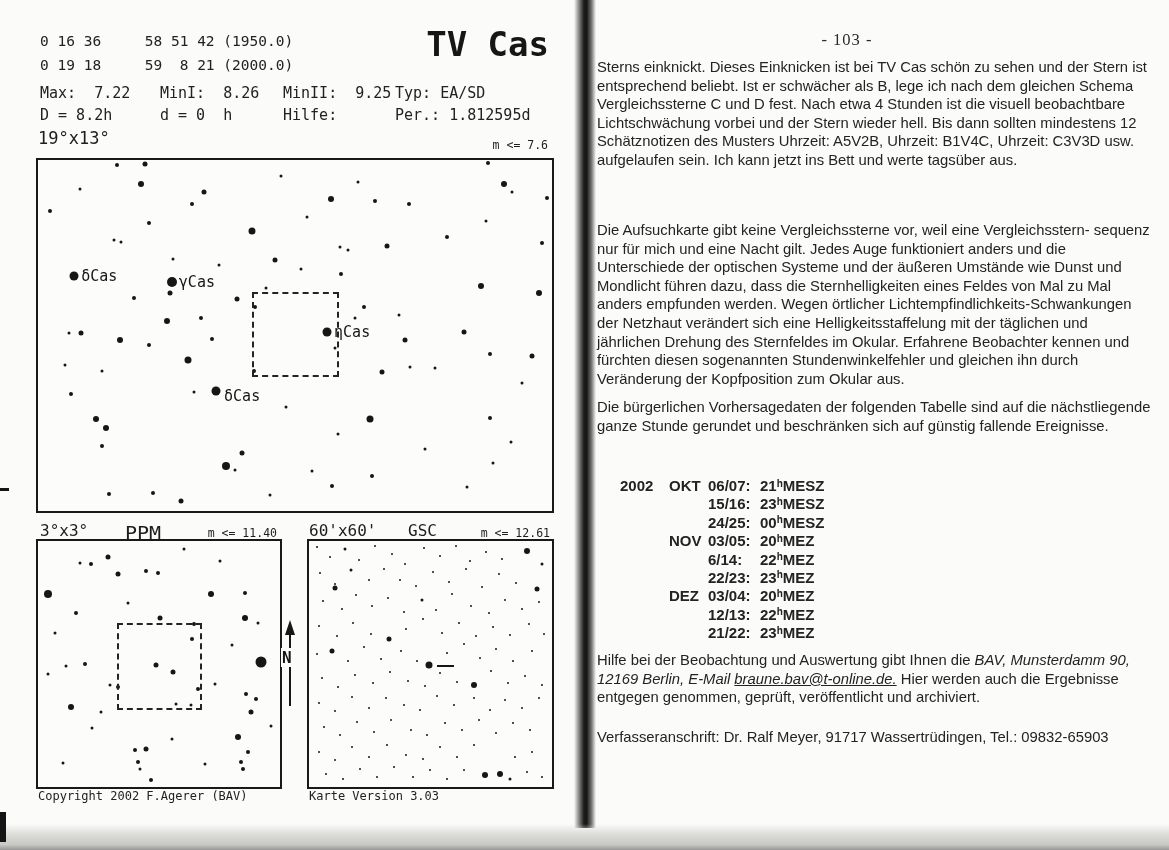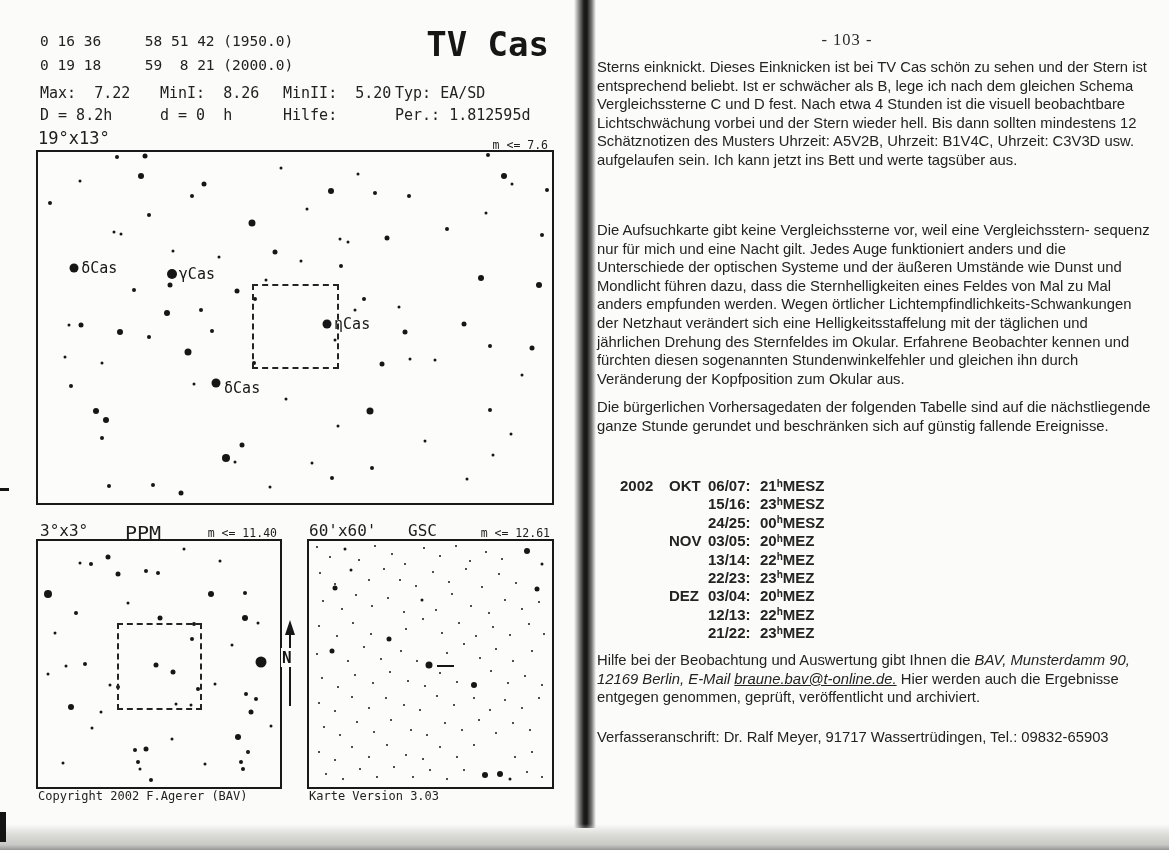--- a/index.html
+++ b/index.html
@@ -55,30 +55,30 @@
 <body>
 
 <div>
 
   <div class="coords-line" style="top:33px">0 16 36     58 51 42 (1950.0)</div>
   <div class="coords-line" style="top:57px">0 19 18     59  8 21 (2000.0)</div>
   <div class="star-title">TV Cas</div>
 
   <div class="param" style="left:40px;top:84px">Max:  7.22</div>
   <div class="param" style="left:160px;top:84px">MinI:  8.26</div>
-  <div class="param" style="left:283px;top:84px">MinII:  5.20</div>
+  <div class="param" style="left:283px;top:84px">MinII:  9.25</div>
   <div class="param" style="left:395px;top:84px">Typ: EA/SD</div>
   <div class="param" style="left:40px;top:106px">D = 8.2h</div>
   <div class="param" style="left:160px;top:106px">d = 0  h</div>
   <div class="param" style="left:283px;top:106px">Hilfe:</div>
   <div class="param" style="left:395px;top:106px">Per.: 1.812595d</div>
 
   <div class="chart-label" style="left:38px;top:128px;font-size:17px">19°x13°</div>
   <div class="chart-label" style="left:440px;top:138px;width:108px;text-align:right;font-size:11.5px">m &lt;= 7.6</div>
-  <div class="chart" style="left:36px;top:150px;width:514px;height:351px">
+  <div class="chart" style="left:36px;top:158px;width:514px;height:351px">
     <div style="position:absolute;inset:0">
         <div class="star" style="left: 15.4%; top: 1.4%; height: 4px; width: 4px;"></div>
         <div class="star" style="left: 20.8%; top: 1%; height: 5px; width: 5px;"></div>
         <div class="star" style="left: 20%; top: 6.9%; height: 6px; width: 6px;"></div>
         <div class="star" style="left: 32.3%; top: 9.1%; height: 5px; width: 5px;"></div>
         <div class="star" style="left: 30%; top: 12.6%; height: 4px; width: 4px;"></div>
         <div class="star" style="left: 2.3%; top: 14.6%; height: 4px; width: 4px;"></div>
         <div class="star" style="left: 21.6%; top: 18%; height: 4px; width: 4px;"></div>
         <div class="star" style="left: 41.6%; top: 20.3%; height: 7px; width: 7px;"></div>
         <div class="star" style="left: 14.8%; top: 22.9%; height: 3px; width: 3px;"></div>
@@ -393,21 +393,21 @@
 
   <div class="rp" style="left:597px;top:58px">Sterns einknickt. Dieses Einknicken ist bei TV Cas schön zu sehen und der Stern ist entsprechend beliebt. Ist er schwächer als B, lege ich nach dem gleichen Schema Vergleichssterne C und D fest. Nach etwa 4 Stunden ist die visuell beobachtbare Lichtschwächung vorbei und der Stern wieder hell. Bis dann sollten mindestens 12 Schätznotizen des Musters Uhrzeit: A5V2B, Uhrzeit: B1V4C, Uhrzeit: C3V3D usw. aufgelaufen sein. Ich kann jetzt ins Bett und werte tagsüber aus.</div>
   <div class="rp" style="left:597px;top:221px">Die Aufsuchkarte gibt keine Vergleichssterne vor, weil eine Vergleichsstern- sequenz nur für mich und eine Nacht gilt. Jedes Auge funktioniert anders und die Unterschiede der optischen Systeme und der äußeren Umstände wie Dunst und Mondlicht führen dazu, dass die Sternhelligkeiten eines Feldes von Mal zu Mal anders empfunden werden. Wegen örtlicher Lichtempfindlichkeits-Schwankungen der Netzhaut verändert sich eine Helligkeitsstaffelung mit der täglichen und jährlichen Drehung des Sternfeldes im Okular. Erfahrene Beobachter kennen und fürchten diesen sogenannten Stundenwinkelfehler und gleichen ihn durch Veränderung der Kopfposition zum Okular aus.</div>
   <div class="rp" style="left:597px;top:398px">Die bürgerlichen Vorhersagedaten der folgenden Tabelle sind auf die nächstliegende ganze Stunde gerundet und beschränken sich auf günstig fallende Ereignisse.</div>
 
   <div class="sched">
       <div class="sched-row"><span class="col-year">2002</span><span class="col-month">OKT</span><span class="col-date">06/07:</span><span class="col-hour">21</span><span class="sup-h">h</span><span class="col-zone">MESZ</span></div>
       <div class="sched-row"><span class="col-year"></span><span class="col-month"></span><span class="col-date">15/16:</span><span class="col-hour">23</span><span class="sup-h">h</span><span class="col-zone">MESZ</span></div>
       <div class="sched-row"><span class="col-year"></span><span class="col-month"></span><span class="col-date">24/25:</span><span class="col-hour">00</span><span class="sup-h">h</span><span class="col-zone">MESZ</span></div>
       <div class="sched-row"><span class="col-year"></span><span class="col-month">NOV</span><span class="col-date">03/05:</span><span class="col-hour">20</span><span class="sup-h">h</span><span class="col-zone">MEZ</span></div>
-      <div class="sched-row"><span class="col-year"></span><span class="col-month"></span><span class="col-date">13/14:</span><span class="col-hour">22</span><span class="sup-h">h</span><span class="col-zone">MEZ</span></div>
+      <div class="sched-row"><span class="col-year"></span><span class="col-month"></span><span class="col-date">6/14:</span><span class="col-hour">22</span><span class="sup-h">h</span><span class="col-zone">MEZ</span></div>
       <div class="sched-row"><span class="col-year"></span><span class="col-month"></span><span class="col-date">22/23:</span><span class="col-hour">23</span><span class="sup-h">h</span><span class="col-zone">MEZ</span></div>
       <div class="sched-row"><span class="col-year"></span><span class="col-month">DEZ</span><span class="col-date">03/04:</span><span class="col-hour">20</span><span class="sup-h">h</span><span class="col-zone">MEZ</span></div>
       <div class="sched-row"><span class="col-year"></span><span class="col-month"></span><span class="col-date">12/13:</span><span class="col-hour">22</span><span class="sup-h">h</span><span class="col-zone">MEZ</span></div>
       <div class="sched-row"><span class="col-year"></span><span class="col-month"></span><span class="col-date">21/22:</span><span class="col-hour">23</span><span class="sup-h">h</span><span class="col-zone">MEZ</span></div>
     </div>
 
   <div class="rp" style="left:597px;top:651px">
     <span>Hilfe bei der Beobachtung und Auswertung gibt Ihnen die </span><span class="italic">BAV, Munsterdamm 90, 12169 Berlin, E-Mail </span><span class="email">braune.bav@t-online.de.</span><span> Hier werden auch die Ergebnisse entgegen genommen, geprüft, veröffentlicht und archiviert.</span>
   </div>
 

